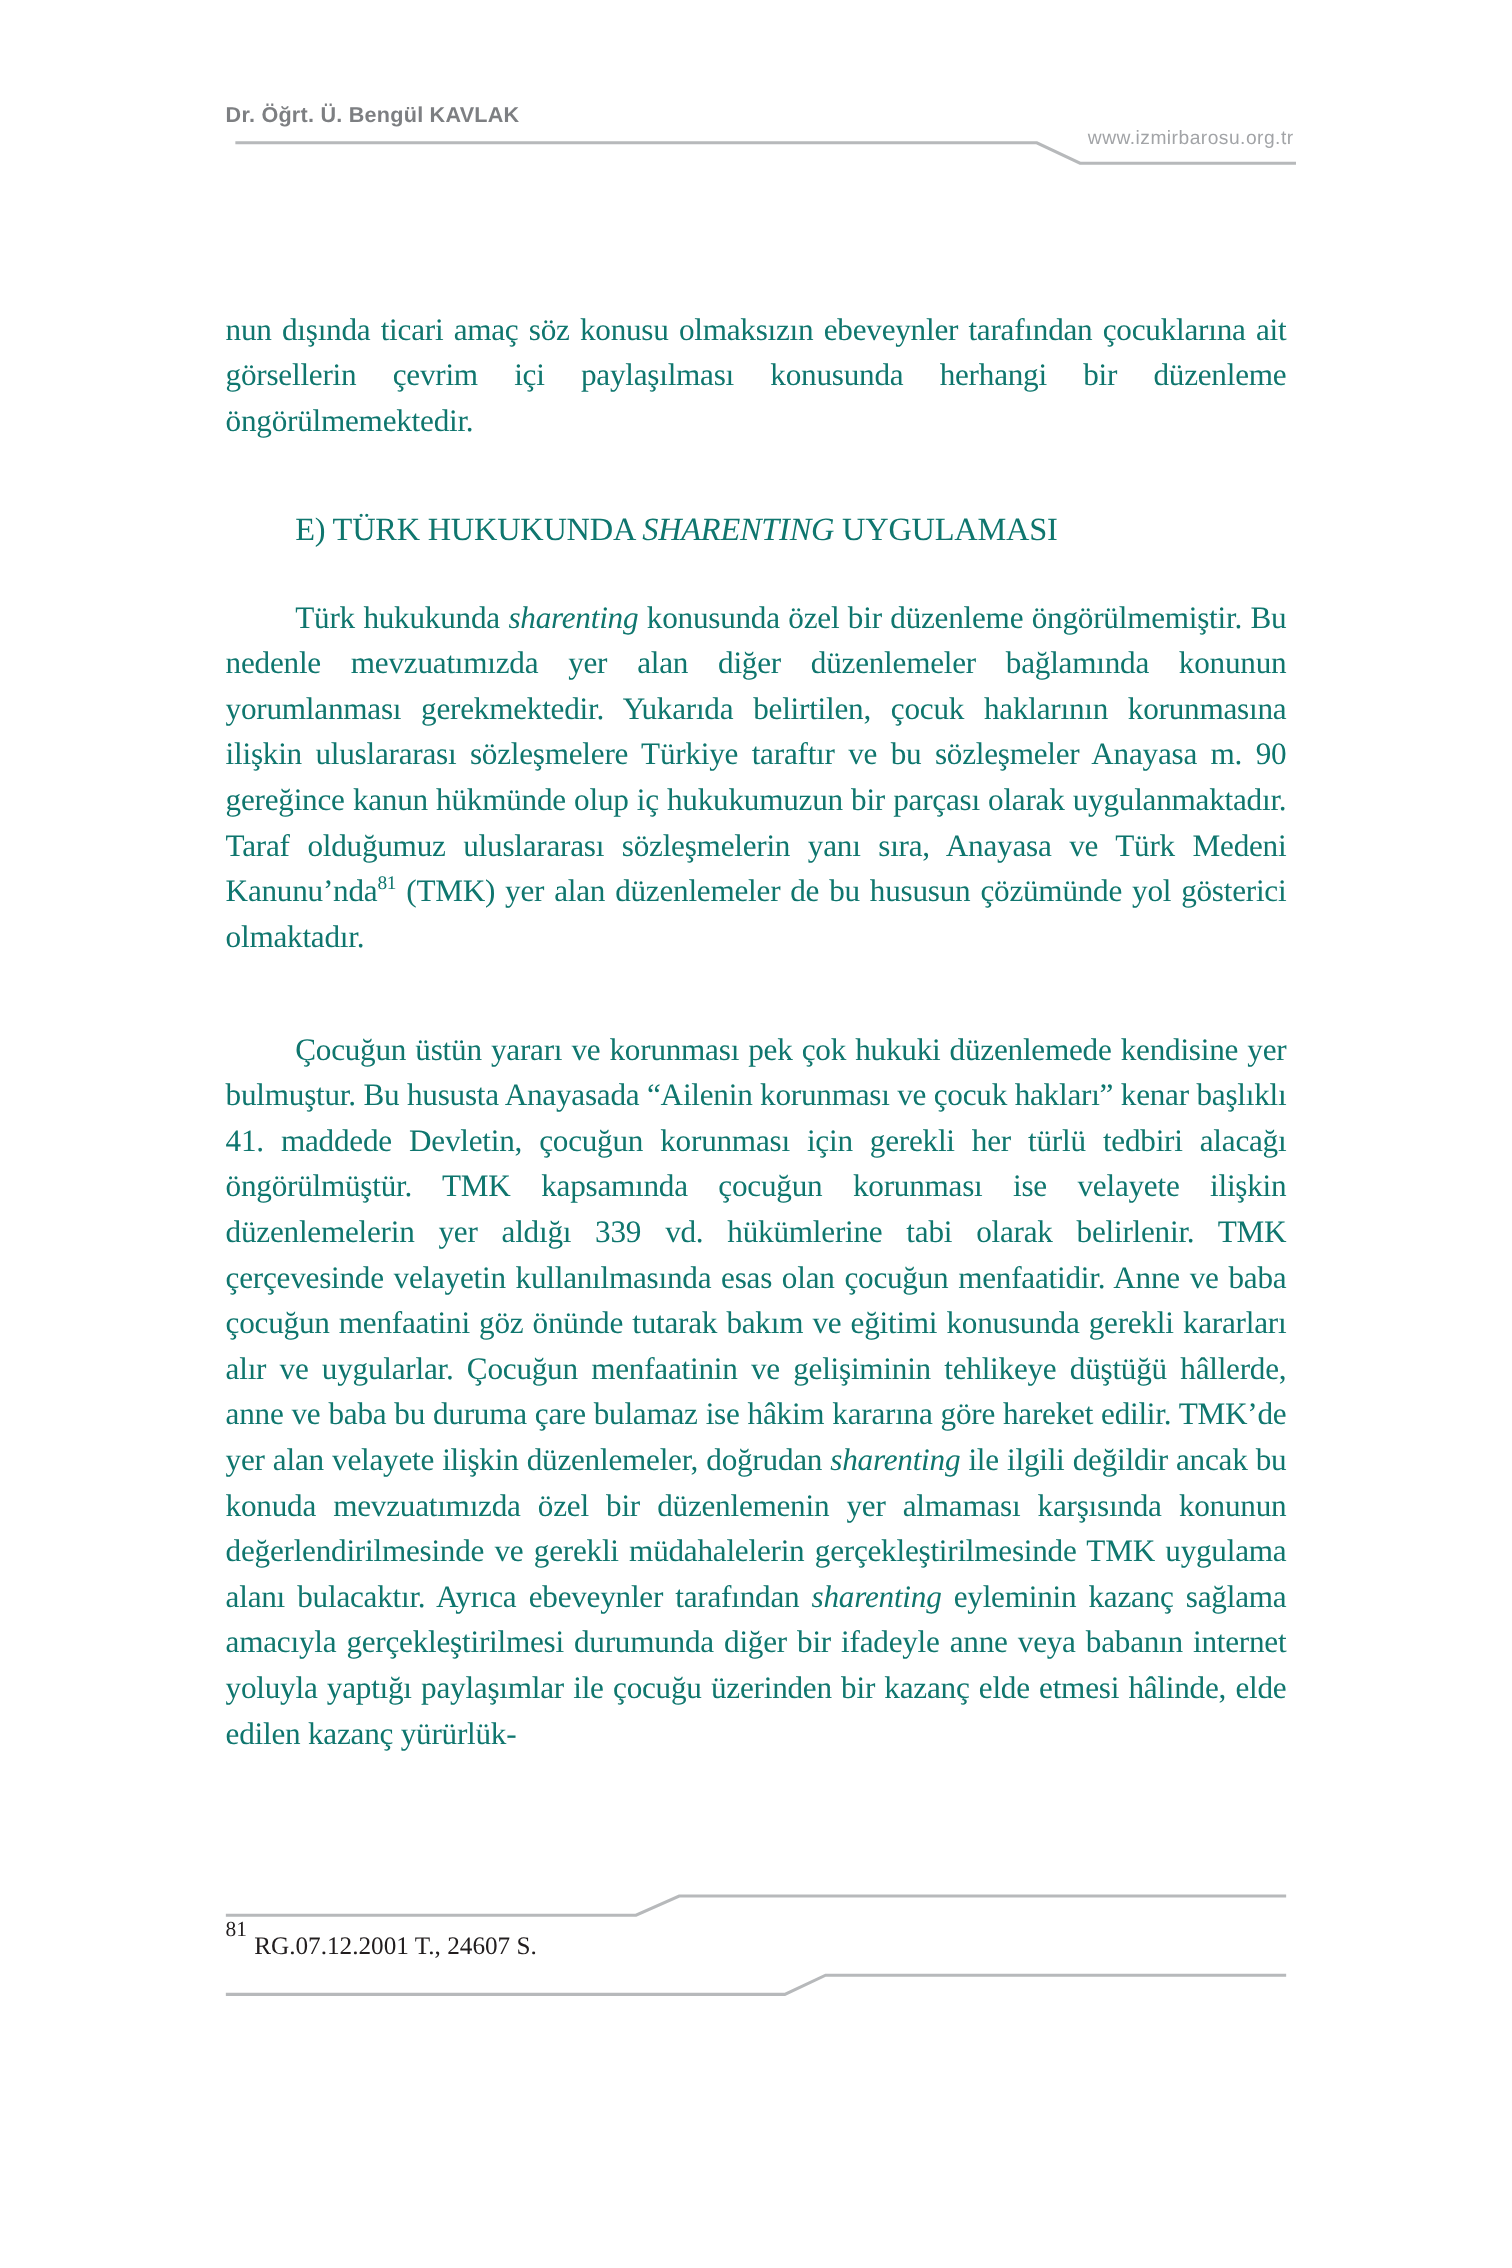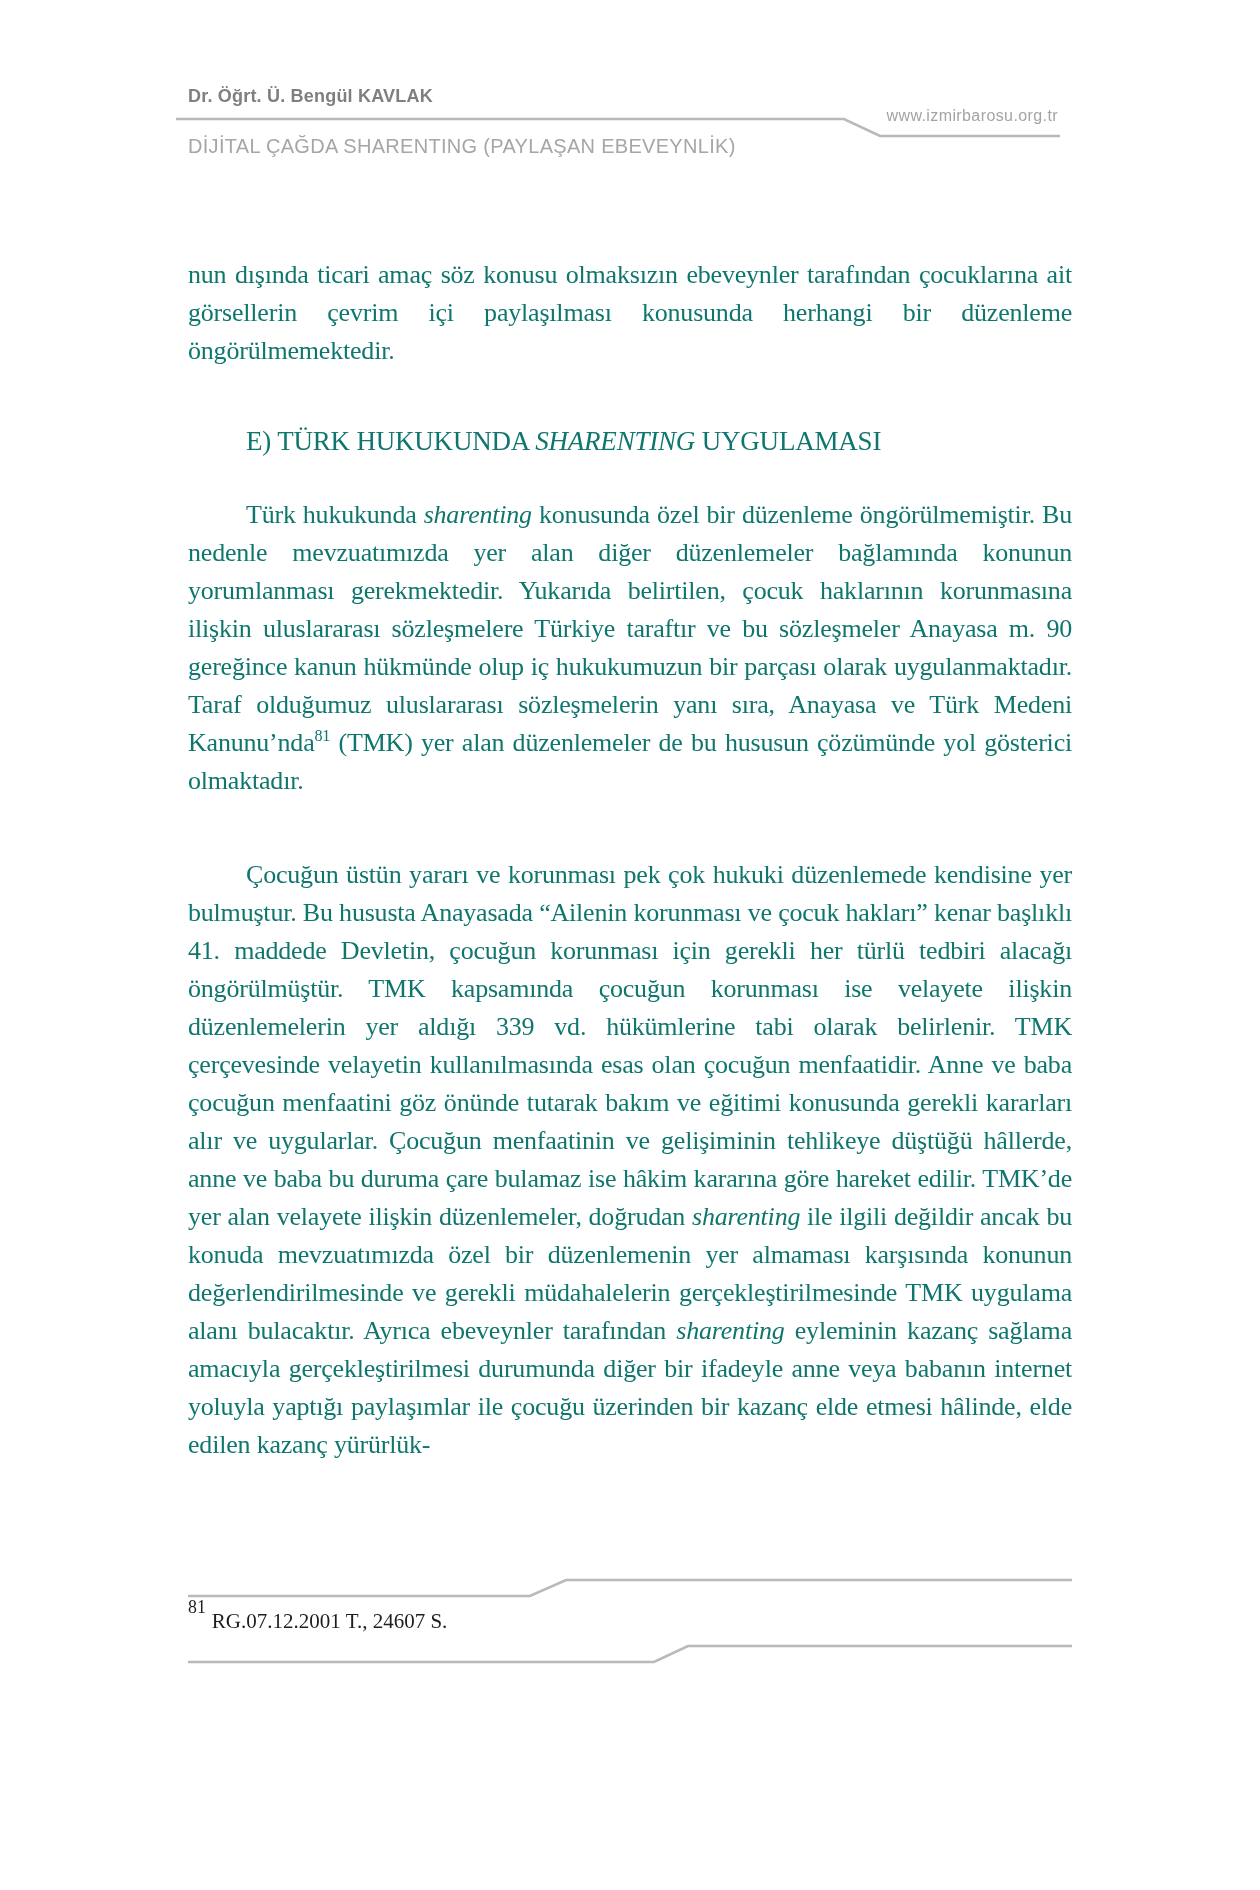--- a/index.html
+++ b/index.html
@@ -18,21 +18,21 @@
     position: absolute;
     left: 188px; top: 86px;
     font-family: "Liberation Sans", "DejaVu Sans", sans-serif;
     font-weight: bold;
     font-size: 18px;
     letter-spacing: 0.2px;
     color: #7d7f82;
   }
   .header-rule {
     position: absolute;
-    left: 176px; top: 116px;
+    left: 196px; top: 116px;
     width: 884px; height: 26px;
   }
   .header-rule svg { display: block; }
   .website {
     position: absolute;
     right: 2px; top: -9px;
     font-family: "Liberation Sans", "DejaVu Sans", sans-serif;
     font-size: 16px;
     letter-spacing: 0.4px;
     color: #a2a4a7;
@@ -124,21 +124,20 @@
   <div class="author">Dr. Öğrt. Ü. Bengül KAVLAK</div>
 
   <div class="header-rule">
     <svg width="884" height="26" viewBox="0 0 884 26">
       <polyline class="rule-stroke" points="0,3 668,3 704,20 884,20"></polyline>
     </svg>
     <span class="website">www.izmirbarosu.org.tr</span>
   </div>
 
   <div class="doc-title">
-    <div>DİJİTAL ÇAĞDA SHARENTING (PAYLAŞAN EBEVEYNLİK)</div>
   </div>
 
   <div class="body-text">
     <p class="para-cont">nun dışında ticari amaç söz konusu olmaksızın ebeveynler tarafından çocuklarına ait görsellerin çevrim içi paylaşılması konusunda herhangi bir düzenleme öngörülmemektedir.</p>
 
     <p class="section-heading"><span>E) TÜRK HUKUKUNDA </span><span style="font-style: italic;">SHARENTING</span><span> UYGULAMASI</span></p>
 
     <p class="para-2"><span>Türk hukukunda </span><span style="font-style: italic;">sharenting</span><span> konusunda özel bir düzenleme öngörülmemiştir. Bu nedenle mevzuatımızda yer alan diğer düzenlemeler bağlamında konunun yorumlanması gerekmektedir. Yukarıda belirtilen, çocuk haklarının korunmasına ilişkin uluslararası sözleşmelere Türkiye taraftır ve bu sözleşmeler Anayasa m. 90 gereğince kanun hükmünde olup iç hukukumuzun bir parçası olarak uygulanmaktadır. Taraf olduğumuz uluslararası sözleşmelerin yanı sıra, Anayasa ve Türk Medeni Kanunu’nda</span><sup>81</sup><span> (TMK) yer alan düzenlemeler de bu hususun çözümünde yol gösterici olmaktadır.</span></p>
 
     <p class="para-3"><span>Çocuğun üstün yararı ve korunması pek çok hukuki düzenlemede kendisine yer bulmuştur. Bu hususta Anayasada “Ailenin korunması ve çocuk hakları” kenar başlıklı 41. maddede Devletin, çocuğun korunması için gerekli her türlü tedbiri alacağı öngörülmüştür. TMK kapsamında çocuğun korunması ise velayete ilişkin düzenlemelerin yer aldığı 339 vd. hükümlerine tabi olarak belirlenir. TMK çerçevesinde velayetin kullanılmasında esas olan çocuğun menfaatidir. Anne ve baba çocuğun menfaatini göz önünde tutarak bakım ve eğitimi konusunda gerekli kararları alır ve uygularlar. Çocuğun menfaatinin ve gelişiminin tehlikeye düştüğü hâllerde, anne ve baba bu duruma çare bulamaz ise hâkim kararına göre hareket edilir. TMK’de yer alan velayete ilişkin düzenlemeler, doğrudan </span><span style="font-style: italic;">sharenting</span><span> ile ilgili değildir ancak bu konuda mevzuatımızda özel bir düzenlemenin yer almaması karşısında konunun değerlendirilmesinde ve gerekli müdahalelerin gerçekleştirilmesinde TMK uygulama alanı bulacaktır. Ayrıca ebeveynler tarafından </span><span style="font-style: italic;">sharenting</span><span> eyleminin kazanç sağlama amacıyla gerçekleştirilmesi durumunda diğer bir ifadeyle anne veya babanın internet yoluyla yaptığı paylaşımlar ile çocuğu üzerinden bir kazanç elde etmesi hâlinde, elde edilen kazanç yürürlük-</span></p>

